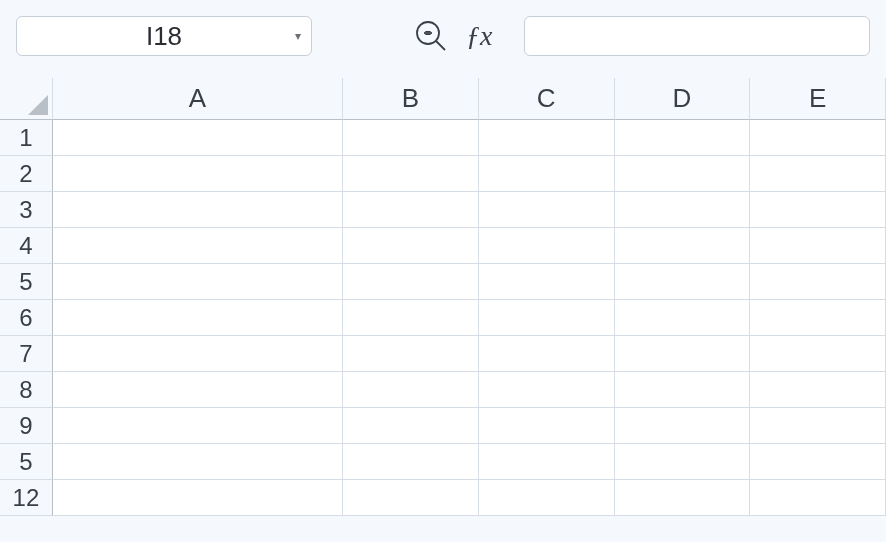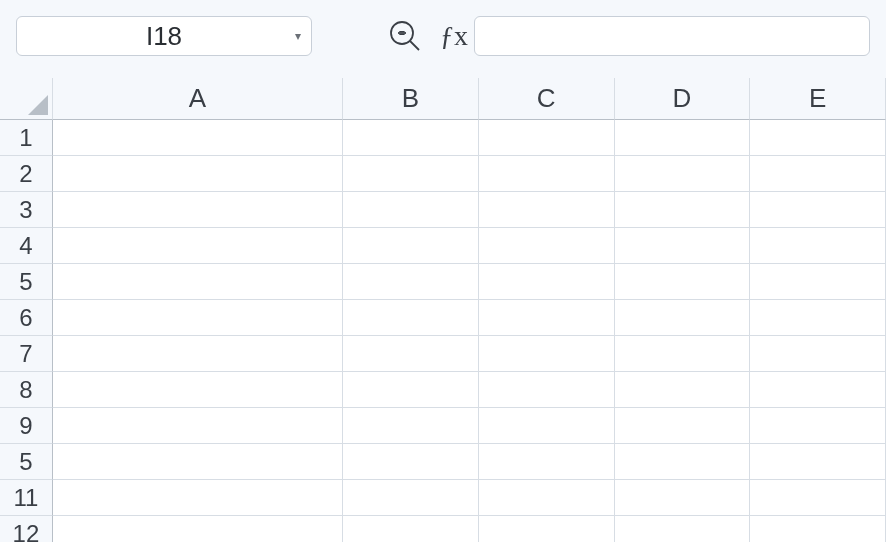--- a/index.html
+++ b/index.html
@@ -14,21 +14,21 @@
       height: 542px;
       overflow: hidden;
       position: relative;
     }
     
     
     .toolbar {
       display: flex;
       align-items: center;
       padding: 16px 16px 22px 16px;
-      gap: 6px;
+      gap: 32px;
       background: #f5f8fc;
     }
     
     .name-box {
       position: relative;
       width: 296px;
       height: 40px;
       background: #ffffff;
       border: 1px solid #c8cfd8;
       border-radius: 6px;
@@ -65,20 +65,21 @@
     }
     
     .zoom-icon svg {
       width: 34px;
       height: 34px;
       display: block;
     }
     
     .fx-label {
       font-size: 28px;
+      font-style: italic;
       color: #3a3f46;
       font-family: "Times New Roman", serif;
       cursor: pointer;
     }
     
     .formula-bar {
       flex: 1;
       height: 40px;
       background: #ffffff;
       border: 1px solid #c8cfd8;
@@ -286,28 +287,20 @@
       </div>
       <div class="grid-row">
         <div class="row-header">5</div>
         <div class="cell col-A"></div>
         <div class="cell col-B"></div>
         <div class="cell col-C"></div>
         <div class="cell col-D"></div>
         <div class="cell col-E"></div>
       </div>
       <div class="grid-row">
-        <div class="row-header">11</div>
-        <div class="cell col-A"></div>
-        <div class="cell col-B"></div>
-        <div class="cell col-C"></div>
-        <div class="cell col-D"></div>
-        <div class="cell col-E"></div>
-      </div>
-      <div class="grid-row">
         <div class="row-header">12</div>
         <div class="cell col-A"></div>
         <div class="cell col-B"></div>
         <div class="cell col-C"></div>
         <div class="cell col-D"></div>
         <div class="cell col-E"></div>
       </div>
     </div>
 </div>
 

